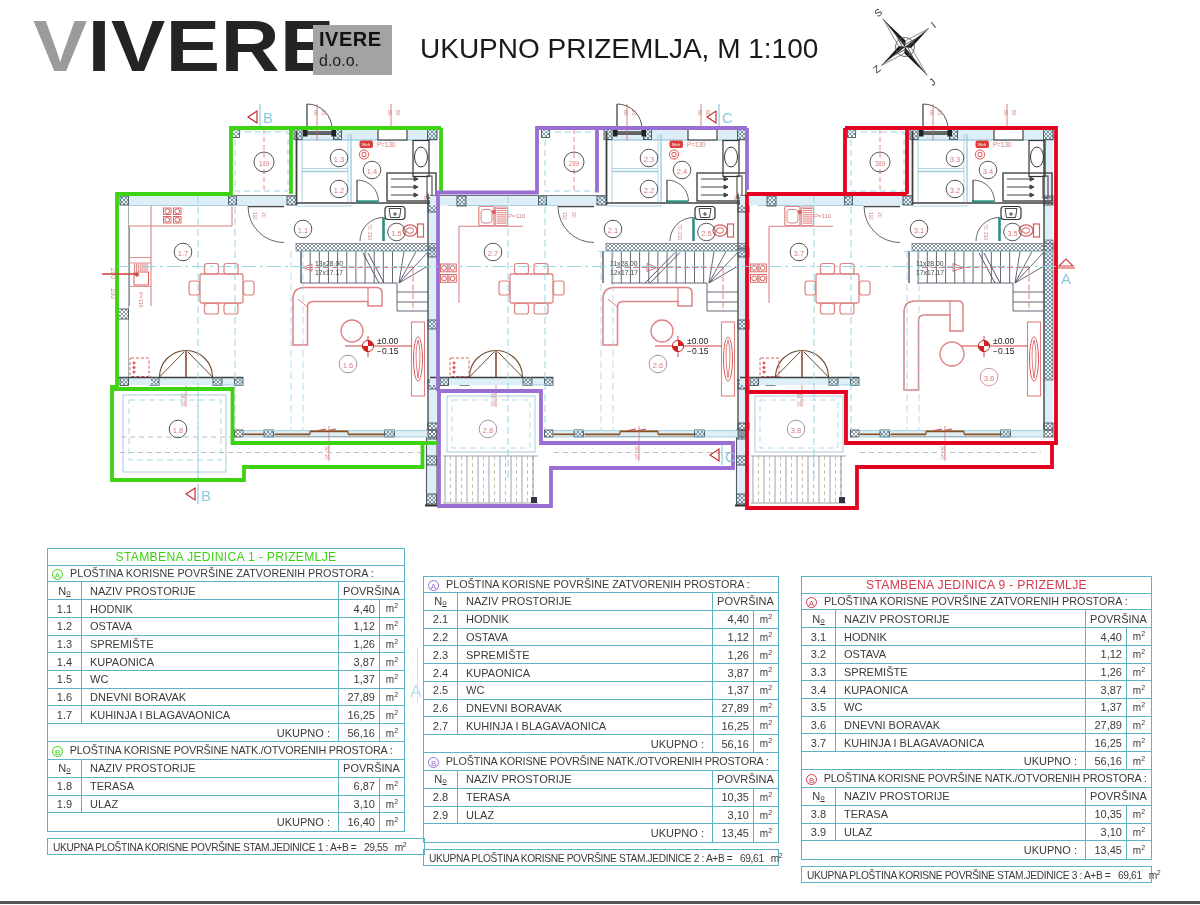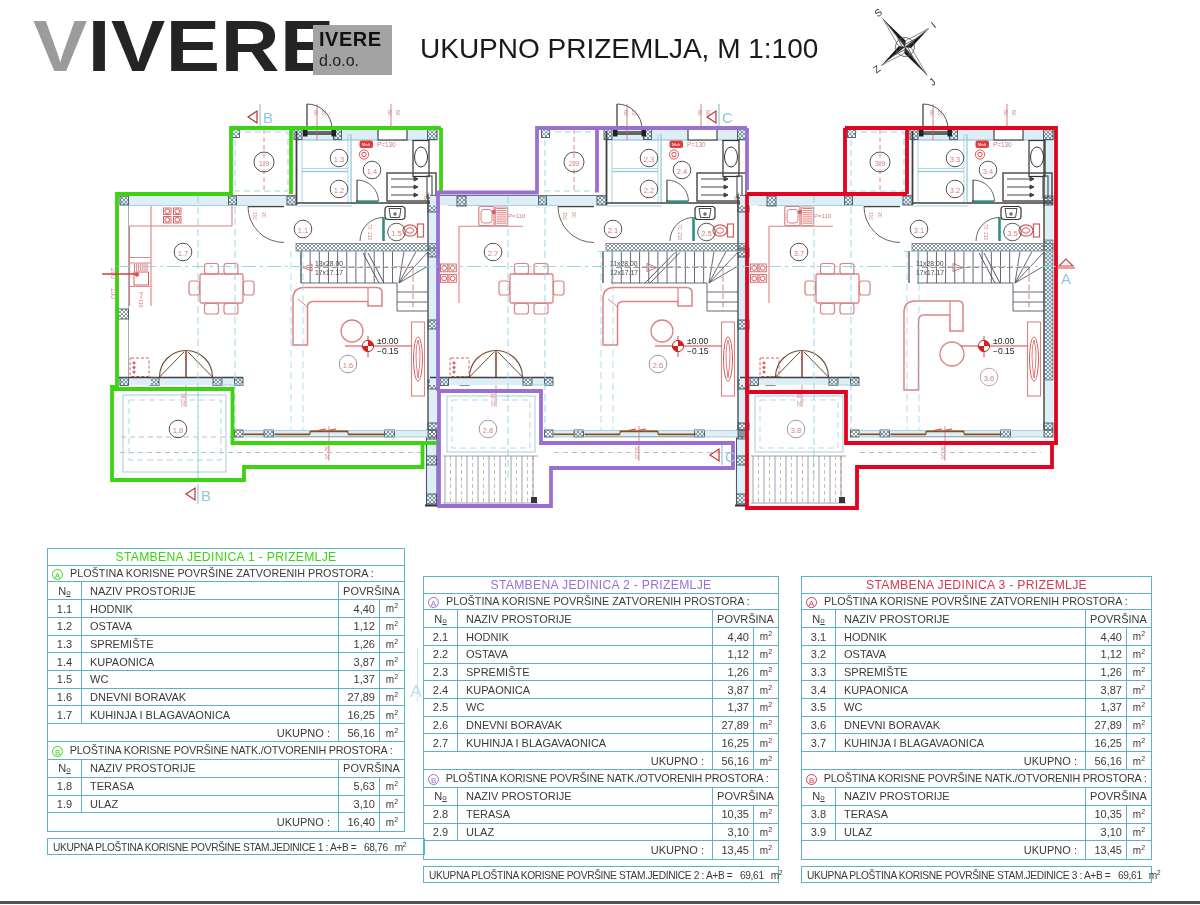--- a/index.html
+++ b/index.html
@@ -1274,52 +1274,49 @@
           <td colspan="4" style="font-size:10.8px;letter-spacing:-0.2px;border:1px solid #5ab4c6;padding-left:2px;white-space:nowrap"><span style="display:inline-block;width:11px;height:11px;border:1.2px solid #3ed312;border-radius:50%;font-size:8px;line-height:11px;text-align:center;color:#3ed312;vertical-align:-1px;margin:0 4px 0 2px">B</span> PLOŠTINA KORISNE POVRŠINE NATK./OTVORENIH PROSTORA :</td>
         </tr>
         <tr style="height:18.3px">
           <td style="width:34px;border:1px solid #5ab4c6;font-size:11px;text-align:center">N<span style="font-size:8px;text-decoration:underline">o</span></td>
           <td style="width:253px;border:1px solid #5ab4c6;font-size:11px;padding-left:8px">NAZIV PROSTORIJE</td>
           <td colspan="2" style="width:66px;border:1px solid #5ab4c6;font-size:11px;text-align:center">POVRŠINA</td>
         </tr>
         <tr style="height:17.7px">
           <td style="border:1px solid #5ab4c6;font-size:11px;text-align:center">1.8</td>
           <td style="border:1px solid #5ab4c6;font-size:11px;padding-left:8px">TERASA</td>
-          <td style="border:1px solid #5ab4c6;font-size:11px;text-align:right;padding-right:4px">5,63</td>
+          <td style="border:1px solid #5ab4c6;font-size:11px;text-align:right;padding-right:4px">6,87</td>
           <td style="border:1px solid #5ab4c6;font-size:10px;text-align:center">m<sup style="font-size:7px">2</sup></td>
         </tr>
         <tr style="height:17.7px">
           <td style="border:1px solid #5ab4c6;font-size:11px;text-align:center">1.9</td>
           <td style="border:1px solid #5ab4c6;font-size:11px;padding-left:8px">ULAZ</td>
           <td style="border:1px solid #5ab4c6;font-size:11px;text-align:right;padding-right:4px">3,10</td>
           <td style="border:1px solid #5ab4c6;font-size:10px;text-align:center">m<sup style="font-size:7px">2</sup></td>
         </tr>
         <tr style="height:18.4px">
           <td style="border-left:1px solid #5ab4c6;border-bottom:1px solid #5ab4c6"></td>
           <td style="border-bottom:1px solid #5ab4c6;font-size:11px;text-align:right;padding-right:8px">UKUPNO :</td>
           <td style="border:1px solid #5ab4c6;font-size:11px;text-align:right;padding-right:4px">16,40</td>
           <td style="border:1px solid #5ab4c6;font-size:10px;text-align:center">m<sup style="font-size:7px">2</sup></td>
         </tr>
       </tbody>
     </table>
-    <div style="margin-top:6px;border:1.5px solid #5ab4c6;height:17px;font-size:10.2px;white-space:nowrap;letter-spacing:-0.35px;padding:2px 0 0 5px;color:#3a3a3a">UKUPNA PLOŠTINA KORISNE POVRŠINE STAM.JEDINICE 1 : A+B = <span style="margin-left:5px">68,76</span><span style="margin-left:7px">m<sup style="font-size:7px">2</sup></span></div>
+    <div style="margin-top:6px;border:1.5px solid #5ab4c6;height:17px;font-size:10.2px;white-space:nowrap;letter-spacing:-0.35px;padding:2px 0 0 5px;color:#3a3a3a">UKUPNA PLOŠTINA KORISNE POVRŠINE STAM.JEDINICE 1 : A+B = <span style="margin-left:5px">29,55</span><span style="margin-left:7px">m<sup style="font-size:7px">2</sup></span></div>
   </div>
 
 <div style="position:absolute;left:423px;top:576px;width:356px">
     <table style="border-collapse:collapse;width:356px;table-layout:fixed;color:#3a3a3a;border:1.5px solid #5ab4c6">
       <colgroup>
         <col style="width:34px">
         <col>
         <col style="width:41px">
         <col style="width:25px">
       </colgroup>
       <tbody>
-        <tr style="height:17.2px">
-          <td colspan="4" style="text-align:center;font-size:12.2px;letter-spacing:0.3px;border:1px solid #5ab4c6;color:#9a6fd4">STAMBENA JEDINICA 2 - PRIZEMLJE</td>
-        </tr>
         <tr style="height:15.8px">
           <td colspan="4" style="font-size:10.8px;border:1px solid #5ab4c6;padding-left:2px;white-space:nowrap"><span style="display:inline-block;width:11px;height:11px;border:1.2px solid #9a6fd4;border-radius:50%;font-size:8px;line-height:11px;text-align:center;color:#9a6fd4;vertical-align:-1px;margin:0 4px 0 2px">A</span> PLOŠTINA KORISNE POVRŠINE ZATVORENIH PROSTORA :</td>
         </tr>
         <tr style="height:18.3px">
           <td style="width:34px;border:1px solid #5ab4c6;font-size:11px;text-align:center">N<span style="font-size:8px;text-decoration:underline">o</span></td>
           <td style="width:251px;border:1px solid #5ab4c6;font-size:11px;padding-left:8px">NAZIV PROSTORIJE</td>
           <td colspan="2" style="width:66px;border:1px solid #5ab4c6;font-size:11px;text-align:center">POVRŠINA</td>
         </tr>
         <tr style="height:17.7px">
           <td style="border:1px solid #5ab4c6;font-size:11px;text-align:center">2.1</td>
@@ -1403,21 +1400,21 @@
 <div style="position:absolute;left:801px;top:576px;width:351px">
     <table style="border-collapse:collapse;width:351px;table-layout:fixed;color:#3a3a3a;border:1.5px solid #5ab4c6">
       <colgroup>
         <col style="width:34px">
         <col>
         <col style="width:41px">
         <col style="width:25px">
       </colgroup>
       <tbody>
         <tr style="height:17.2px">
-          <td colspan="4" style="text-align:center;font-size:12.2px;letter-spacing:0.3px;border:1px solid #5ab4c6;color:#d43a50">STAMBENA JEDINICA 3 - PRIZEMLJE</td>
+          <td colspan="4" style="text-align:center;font-size:12.2px;letter-spacing:0.3px;border:1px solid #5ab4c6;color:#d43a50">STAMBENA JEDINICA 9 - PRIZEMLJE</td>
         </tr>
         <tr style="height:15.8px">
           <td colspan="4" style="font-size:10.8px;border:1px solid #5ab4c6;padding-left:2px;white-space:nowrap"><span style="display:inline-block;width:11px;height:11px;border:1.2px solid #d43a50;border-radius:50%;font-size:8px;line-height:11px;text-align:center;color:#d43a50;vertical-align:-1px;margin:0 4px 0 2px">A</span> PLOŠTINA KORISNE POVRŠINE ZATVORENIH PROSTORA :</td>
         </tr>
         <tr style="height:18.3px">
           <td style="width:34px;border:1px solid #5ab4c6;font-size:11px;text-align:center">N<span style="font-size:8px;text-decoration:underline">o</span></td>
           <td style="width:246px;border:1px solid #5ab4c6;font-size:11px;padding-left:8px">NAZIV PROSTORIJE</td>
           <td colspan="2" style="width:66px;border:1px solid #5ab4c6;font-size:11px;text-align:center">POVRŠINA</td>
         </tr>
         <tr style="height:17.7px">

